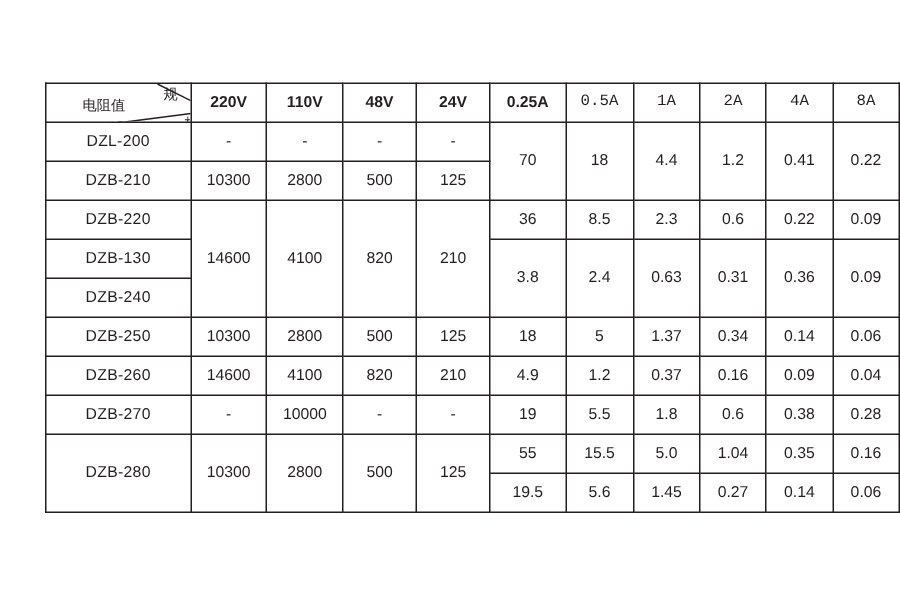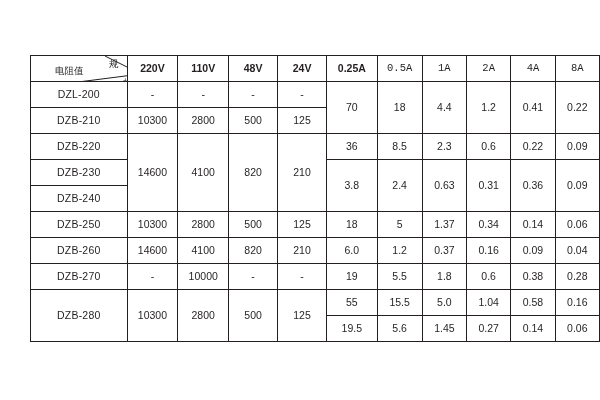--- a/index.html
+++ b/index.html
@@ -134,21 +134,21 @@
         <td rowspan="3">210</td>
         <td>36</td>
         <td>8.5</td>
         <td>2.3</td>
         <td>0.6</td>
         <td>0.22</td>
         <td>0.09</td>
       </tr>
 
       <tr>
-        <td class="model">DZB-230</td>
+        <td class="model">DZB-130</td>
         <td rowspan="2">3.8</td>
         <td rowspan="2">2.4</td>
         <td rowspan="2">0.63</td>
         <td rowspan="2">0.31</td>
         <td rowspan="2">0.36</td>
         <td rowspan="2">0.09</td>
       </tr>
 
       <tr>
         <td class="model">DZB-240</td>
@@ -167,21 +167,21 @@
         <td>0.14</td>
         <td>0.06</td>
       </tr>
 
       <tr>
         <td class="model">DZB-260</td>
         <td>14600</td>
         <td>4100</td>
         <td>820</td>
         <td>210</td>
-        <td>6.0</td>
+        <td>4.9</td>
         <td>1.2</td>
         <td>0.37</td>
         <td>0.16</td>
         <td>0.09</td>
         <td>0.04</td>
       </tr>
 
       <tr>
         <td class="model">DZB-270</td>
         <td class="dash">-</td>
@@ -199,21 +199,21 @@
       <tr>
         <td class="model" rowspan="2">DZB-280</td>
         <td rowspan="2">10300</td>
         <td rowspan="2">2800</td>
         <td rowspan="2">500</td>
         <td rowspan="2">125</td>
         <td>55</td>
         <td>15.5</td>
         <td>5.0</td>
         <td>1.04</td>
-        <td>0.58</td>
+        <td>0.35</td>
         <td>0.16</td>
       </tr>
 
       <tr>
         <td>19.5</td>
         <td>5.6</td>
         <td>1.45</td>
         <td>0.27</td>
         <td>0.14</td>
         <td>0.06</td>

